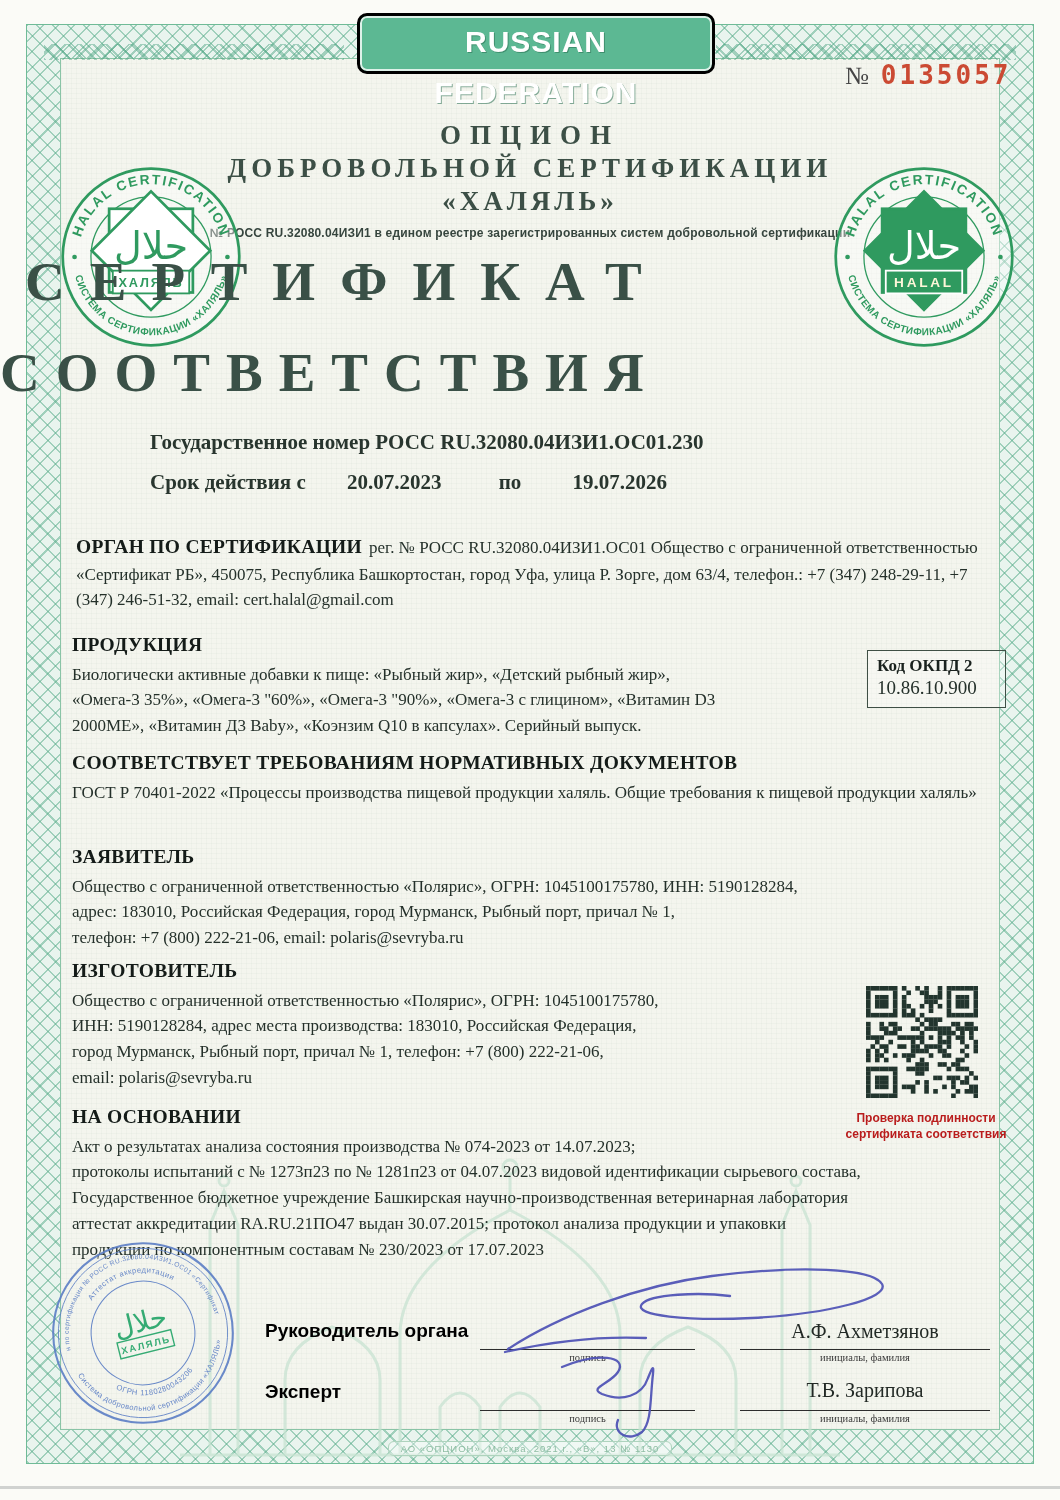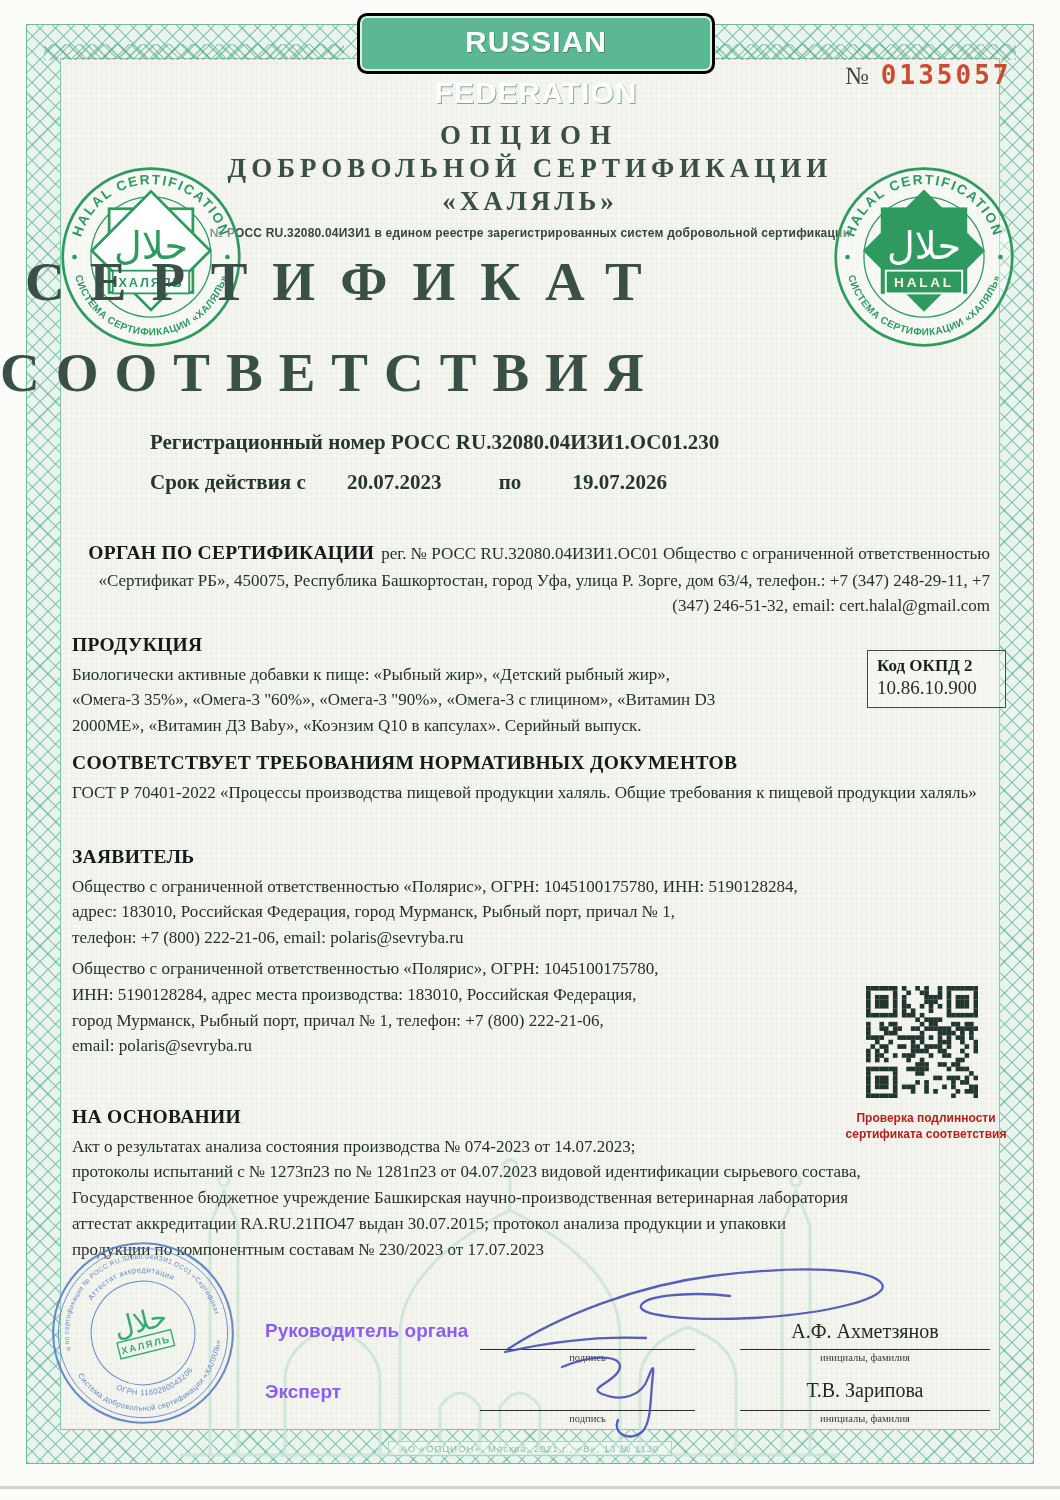--- a/index.html
+++ b/index.html
@@ -48,26 +48,26 @@
   .sec .inline-text{margin-left:7px;}
   .pre{white-space:pre-line;}
   .okpd{position:absolute;left:867px;top:650px;width:120px;border:1.5px solid #3f4f45;
         padding:5px 8px 8px 9px;background:rgba(255,255,255,.25);}
   .okpd .lab{font-size:17px;font-weight:bold;color:#1a221e;}
   .okpd .val{font-size:19px;margin-top:1px;}
   .qr-caption{position:absolute;left:836px;top:1110px;width:180px;text-align:center;
         font-family:"Liberation Sans",sans-serif;font-weight:bold;font-size:12px;
         color:#b91c1c;line-height:1.35;white-space:pre-line;}
   .sig-role{position:absolute;left:265px;font-family:"Liberation Sans",sans-serif;
-        font-weight:bold;font-size:19px;color:#8b5cf6;}
+        font-weight:bold;font-size:19px;color:#000000;}
   .sig-line{position:absolute;border-top:1.6px solid #2d2d2d;}
   .sig-sub{position:absolute;text-align:center;font-size:10.5px;color:#3a3a3a;}
   .sig-name{position:absolute;text-align:center;font-size:20px;color:#222925;}
   .footer-print{position:absolute;left:0;right:0;top:1438px;text-align:center;}
-  .footer-print span{display:inline-block;border:1px solid #aed3bd;border-radius:0;
+  .footer-print span{display:inline-block;border:1px solid #aed3bd;border-radius:6px;
         padding:1px 12px;font-family:"Liberation Sans",sans-serif;font-size:9.5px;
         letter-spacing:1px;color:#8fbda3;background:rgba(255,255,255,.35);}
   .edge-line{position:absolute;left:0;right:0;bottom:11px;height:3px;background:#c6c8c5;opacity:.8;}
   svg.overlay{position:absolute;pointer-events:none;}
   .stamp{position:absolute;left:48px;top:1238px;transform:rotate(-14deg);}
 </style>
 </head>
 <body>
 
 <div class="page">
@@ -156,30 +156,30 @@
     <text x="100" y="102" text-anchor="middle" font-family="DejaVu Sans, sans-serif" font-size="42" fill="#ffffff">حلال</text>
     <rect x="58" y="115" width="84" height="25" fill="#2f9a5f" stroke="#ffffff" stroke-width="2"></rect>
     <text x="100" y="133" text-anchor="middle" font-family="Liberation Sans, sans-serif" font-size="15" font-weight="bold" letter-spacing="3" fill="#fdf6d8">HALAL</text>
   </svg>
 
   <div class="cert-title">
     <div class="t1">СЕРТИФИКАТ</div>
     <div class="t2">СООТВЕТСТВИЯ</div>
   </div>
 
-  <div class="reg-line">Регистрационный номер РОСС RU.32080.04ИЗИ1.ОС01.230</div>
+  <div class="reg-line">Государственное номер РОСС RU.32080.04ИЗИ1.ОС01.230</div>
 
   <div class="validity">
     <span>Срок действия с</span>
     <span class="v-from">20.07.2023</span>
     <span class="v-po">по</span>
     <span class="v-to">19.07.2026</span>
   </div>
 
-  <p class="sec" style="top:528px;width:908px;margin:10px;text-align:right;">
+  <p class="sec" style="top:528px;width:908px;margin:4px;">
     <span class="h">ОРГАН ПО СЕРТИФИКАЦИИ</span><span class="inline-text">рег. № РОСС RU.32080.04ИЗИ1.ОС01  Общество с ограниченной ответственностью «Сертификат РБ», 450075, Республика Башкортостан, город Уфа, улица Р. Зорге, дом 63/4, телефон.: +7 (347) 248-29-11, +7 (347) 246-51-32, email: cert.halal@gmail.com</span>
   </p>
 
   <div class="sec" style="top:630px;width:800px;">
     <span class="h block">ПРОДУКЦИЯ</span>
     <div class="pre">Биологически активные добавки к пище: «Рыбный жир», «Детский рыбный жир»,
 «Омега-3 35%», «Омега-3 "60%», «Омега-3 "90%», «Омега-3 с глицином», «Витамин D3
 2000МЕ», «Витамин Д3 Baby», «Коэнзим Q10 в капсулах». Серийный выпуск.</div>
   </div>
 
@@ -194,20 +194,21 @@
   </div>
 
   <div class="sec" style="top:842px;width:932px;">
     <span class="h block">ЗАЯВИТЕЛЬ</span>
     <div class="pre">Общество с ограниченной ответственностью «Полярис», ОГРН: 1045100175780, ИНН: 5190128284,
 адрес: 183010, Российская Федерация, город Мурманск, Рыбный порт, причал № 1,
 телефон: +7 (800) 222-21-06, email: polaris@sevryba.ru</div>
   </div>
 
   <div class="sec" style="top:956px;width:660px;">
+    <span class="h block">ИЗГОТОВИТЕЛЬ</span>
     <div class="pre">Общество с ограниченной ответственностью «Полярис», ОГРН: 1045100175780,
 ИНН: 5190128284, адрес места производства: 183010, Российская Федерация,
 город Мурманск, Рыбный порт, причал № 1, телефон: +7 (800) 222-21-06,
 email: polaris@sevryba.ru</div>
   </div>
 
   <svg id="qr-svg" style="position:absolute;left:866px;top:986px;" width="112" height="112" viewBox="0 0 112 112">
       <g fill="#22352e">
         <rect x="0.00" y="0.00" width="4.63" height="4.63"></rect>
         <rect x="4.48" y="0.00" width="4.63" height="4.63"></rect>

